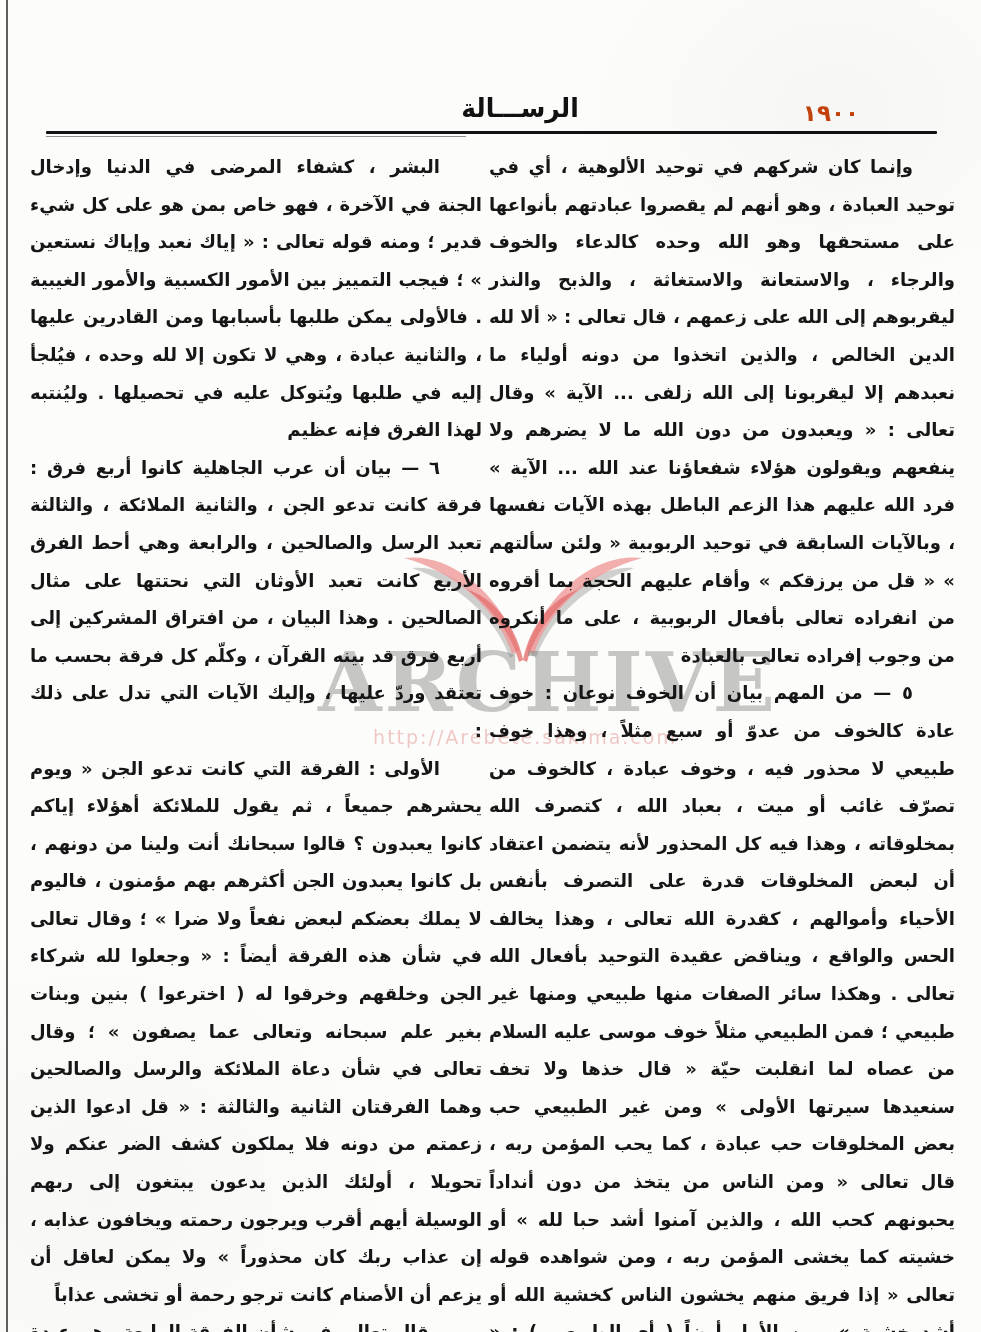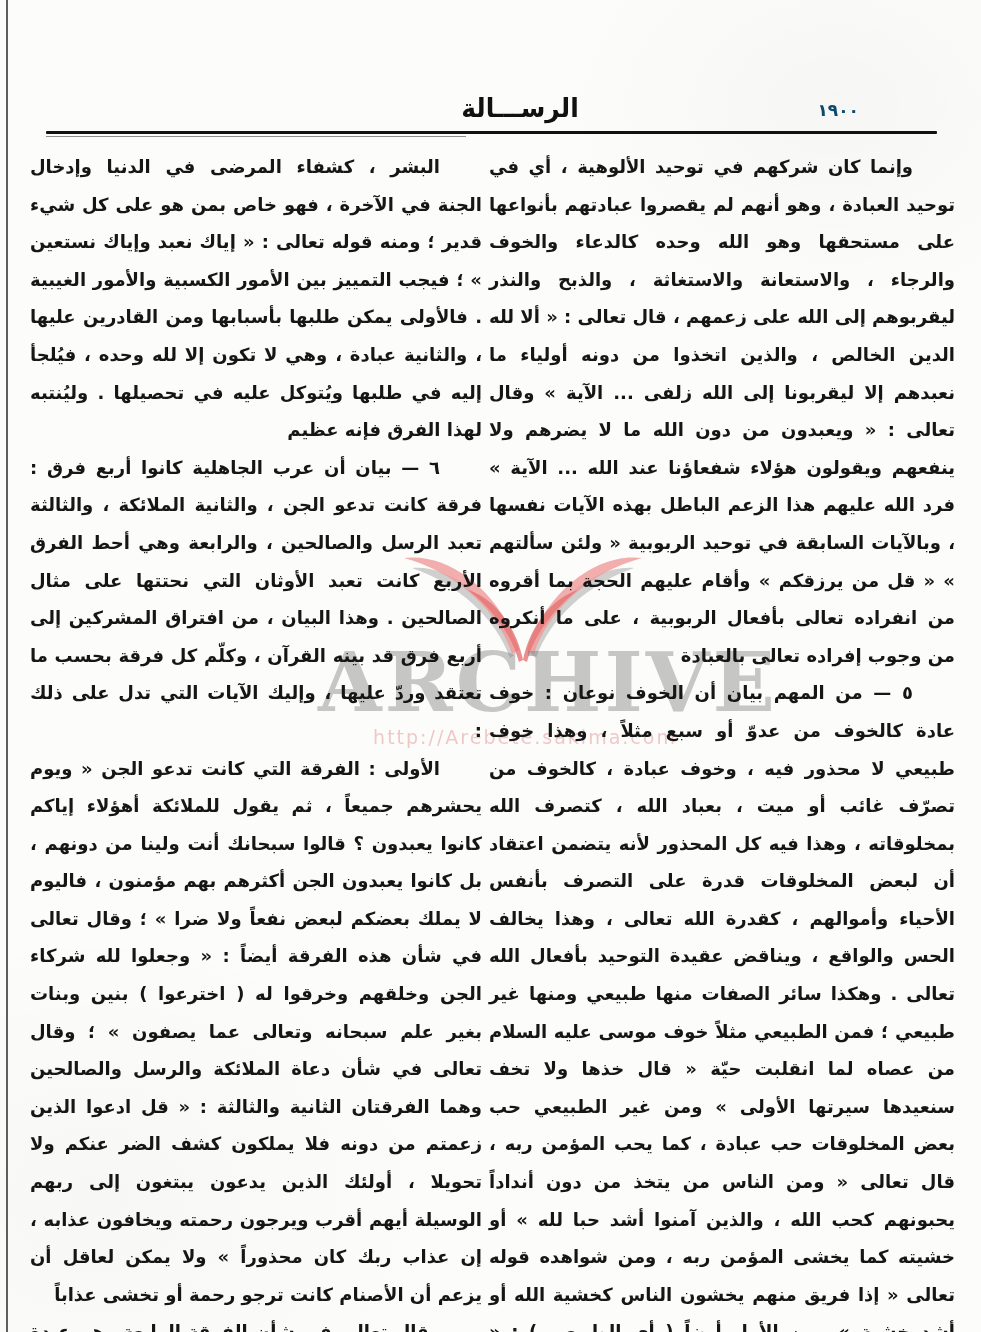--- a/index.html
+++ b/index.html
@@ -22,21 +22,21 @@
   .hdr-title{
     position:absolute;top:94px;left:455px;width:130px;
     text-align:center;
     font-weight:bold;font-size:25px;
     transform:scaleY(1.05);
     letter-spacing:0;
     color:#111;
   }
   .hdr-pagenum{
     position:absolute;top:100px;right:122px;
-    font-weight:bold;font-size:17px;color:#0c4a6e;text-align:right;
+    font-weight:bold;font-size:23px;color:#c2410c;text-align:right;
   }
   .hdr-rule{
     position:absolute;top:131px;left:46px;right:44px;height:3px;
     background:#111;border-radius:1px;
   }
   .hdr-rule2{
     position:absolute;top:136px;left:46px;width:420px;height:1px;
     background:#333;opacity:.55;
   }
   

